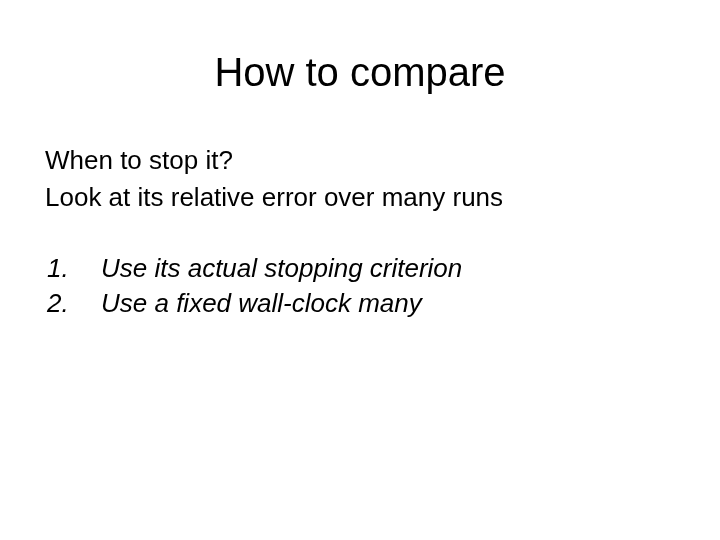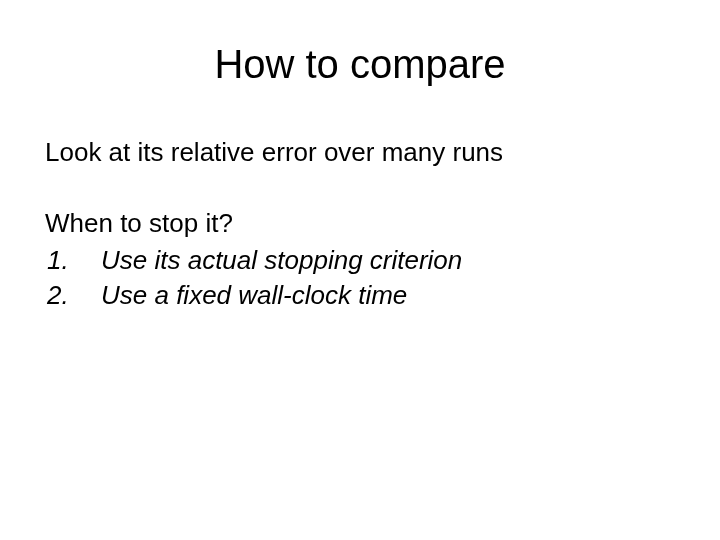--- a/index.html
+++ b/index.html
@@ -17,21 +17,21 @@
     }
     .slide {
       width: 100%;
       height: 100%;
       padding: 30px 45px;
     }
     .title {
       font-size: 40px;
       font-weight: normal;
       text-align: center;
-      margin-top: 12px;
+      margin-top: 20px;
       margin-bottom: 48px;
     }
     .body-text {
       font-size: 26px;
       line-height: 1.35;
     }
     .intro {
       margin-bottom: 36px;
     }
     .question {
@@ -52,19 +52,19 @@
       content: counter(item) ".";
       position: absolute;
       left: 2px;
     }
   </style>
 </head>
 <body>
 
 <div class="slide">
   <h1 class="title">How to compare</h1>
+  <div class="body-text question">When to stop it?</div>
   <div class="body-text intro">Look at its relative error over many runs</div>
-  <div class="body-text question">When to stop it?</div>
   <ol class="list body-text">
     <li>Use its actual stopping criterion</li>
-    <li>Use a fixed wall-clock time</li>
+    <li>Use a fixed wall-clock many</li>
   </ol>
 </div>
 
 </body></html>

